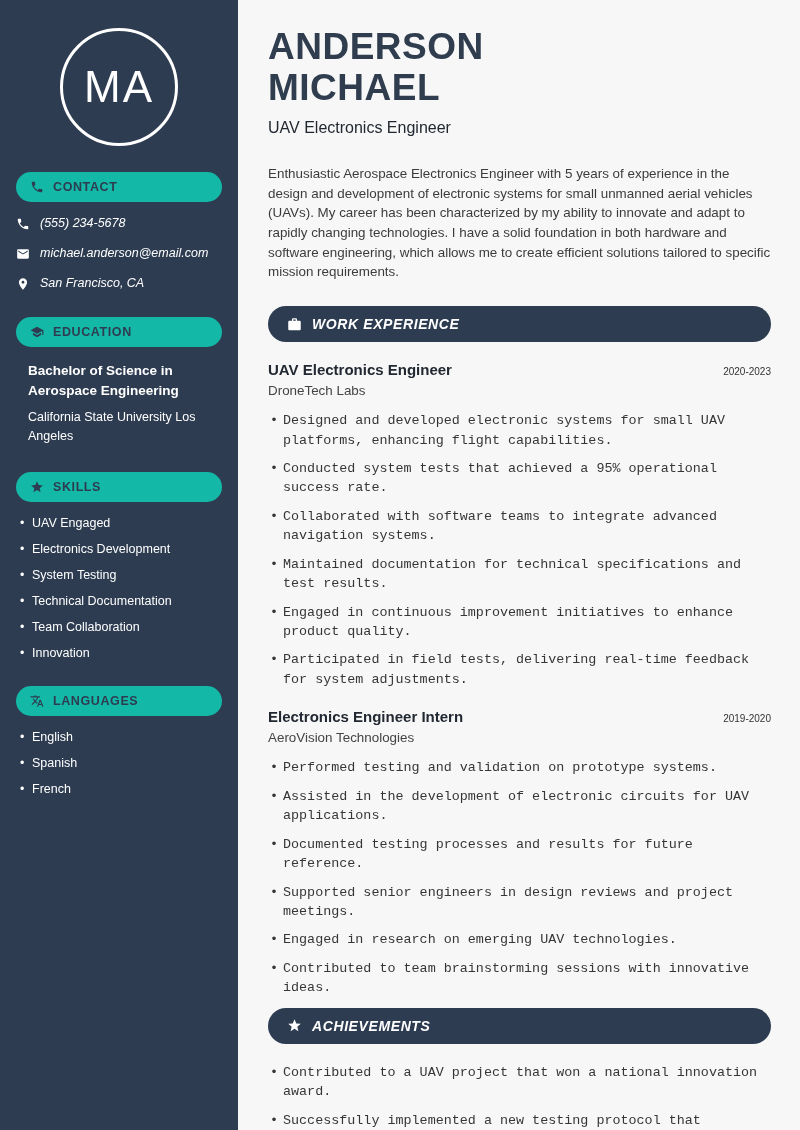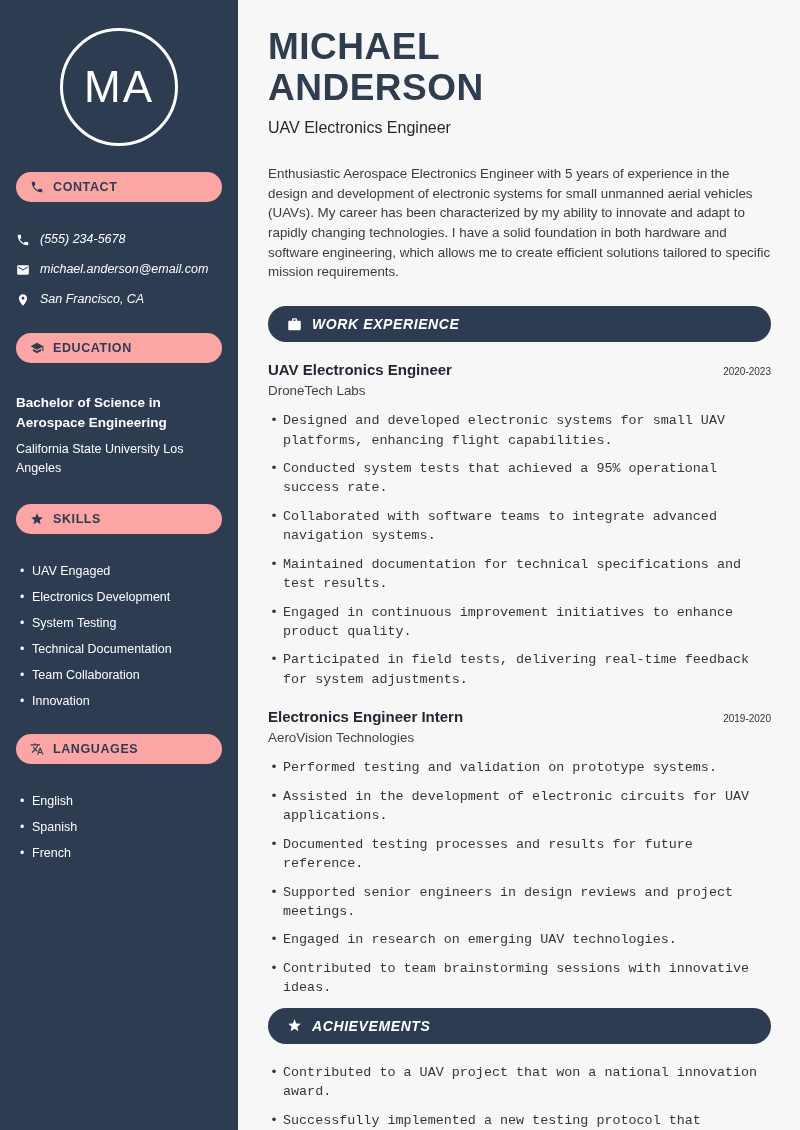--- a/index.html
+++ b/index.html
@@ -36,45 +36,45 @@
     align-items: center;
     justify-content: center;
   }
   .avatar span {
     font-size: 44px;
     letter-spacing: 2px;
     color: #ffffff;
     font-weight: 400;
   }
   .side-pill {
-    background: #fca5a5;
+    background: #14b8a6;
     color: #2d3c51;
     border-radius: 18px;
-    margin: 26px 16px 30px 16px;
+    margin: 26px 16px 14px 16px;
     padding: 8px 14px;
     display: flex;
     align-items: flex-end;
     gap: 9px;
     font-weight: bold;
     font-size: 12.5px;
     letter-spacing: 0.6px;
   }
   .side-pill svg { width: 14px; height: 14px; flex: none; }
   .contact-list { margin: 0 16px; }
   .contact-row {
     display: flex;
     align-items: flex-start;
     gap: 10px;
     font-size: 12.5px;
     margin-bottom: 15px;
     color: #ffffff;
     font-style: italic;
   }
   .contact-row svg { width: 14px; height: 14px; flex: none; margin-top: 1px; }
-  .edu-block { margin: 0 16px; font-size: 12.5px; line-height: 1.5; }
+  .edu-block { margin: 0 28px; font-size: 12.5px; line-height: 1.5; }
   .edu-degree { font-weight: bold; font-size: 13.5px; line-height: 1.45; margin-bottom: 8px; }
   .side-list {
     margin: 0 16px 0 20px;
     list-style: none;
   }
   .side-list li {
     font-size: 12.5px;
     margin-bottom: 12px;
     padding-left: 12px;
     position: relative;
@@ -240,22 +240,22 @@
       <li>English</li>
       <li>Spanish</li>
       <li>French</li>
     </ul>
 
   </aside>
 
   <main class="main">
 
     <h1 class="name-heading">
+      <div>ANDERSON</div>
       <div>MICHAEL</div>
-      <div>ANDERSON</div>
     </h1>
     <div class="job-title">UAV Electronics Engineer</div>
 
     <p class="summary">Enthusiastic Aerospace Electronics Engineer with 5 years of experience in the design and development of electronic systems for small unmanned aerial vehicles (UAVs). My career has been characterized by my ability to innovate and adapt to rapidly changing technologies. I have a solid foundation in both hardware and software engineering, which allows me to create efficient solutions tailored to specific mission requirements.</p>
 
     <div class="main-pill">
       <span style="display:flex;">
         <svg viewBox="0 0 24 24" fill="currentColor">
             <path d="M20 6h-4V4c0-1.11-.89-2-2-2h-4c-1.11 0-2 .89-2 2v2H4c-1.11 0-1.99.89-1.99 2L2 19c0 1.11.89 2 2 2h16c1.11 0 2-.89 2-2V8c0-1.11-.89-2-2-2zm-6 0h-4V4h4v2z"></path>
           </svg>

